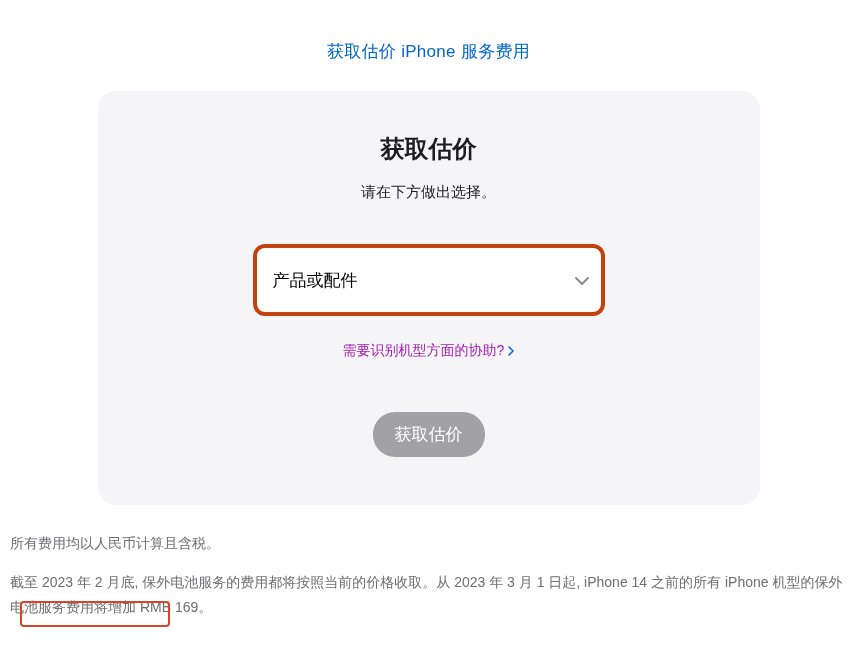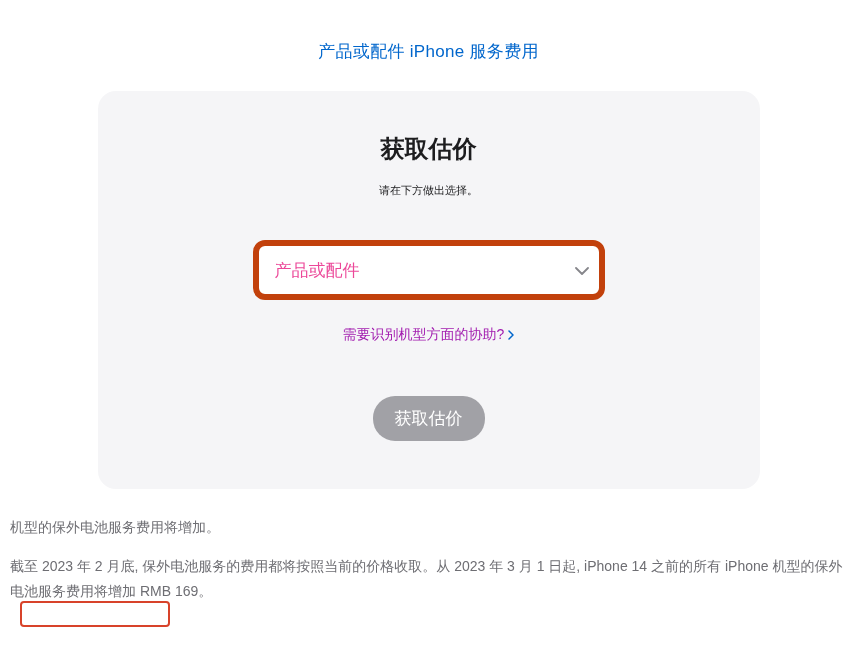--- a/index.html
+++ b/index.html
@@ -36,38 +36,38 @@
       padding: 42px 40px 48px 40px;
       text-align: center;
     }
     .card-title {
       font-size: 24px;
       font-weight: 600;
       color: #1d1d1f;
       margin-bottom: 18px;
     }
     .card-subtitle {
-      font-size: 11px;
+      font-size: 15px;
       color: #1d1d1f;
       margin-bottom: 42px;
     }
     .select-wrapper {
       width: 352px;
       margin: 0 auto 16px auto;
       position: relative;
     }
     .select-box {
       width: 100%;
-      height: 60px;
+      height: 72px;
       background: #fff;
-      border: 6px solid #c2410c;
+      border: 4px solid #c2410c;
       border-radius: 12px;
       padding: 0 42px 0 16px;
       font-size: 17px;
-      color: #ec4899;
+      color: #000000;
       text-align: left;
       cursor: pointer;
       display: flex;
       align-items: center;
     }
     .chevron {
       position: absolute;
       right: 16px;
       top: 50%;
       transform: translateY(-50%);
@@ -128,21 +128,21 @@
       border: 2px solid #d8432a;
       border-radius: 4px;
       pointer-events: none;
     }
   </style>
 </head>
 <body>
 
 <div class="container">
   <div class="top-link">
-    <a href="#">产品或配件 iPhone 服务费用</a>
+    <a href="#">获取估价 iPhone 服务费用</a>
   </div>
 
   <div class="estimate-card">
     <div class="card-title">获取估价</div>
     <div class="card-subtitle">请在下方做出选择。</div>
 
     <div class="select-wrapper">
       <div class="select-box">
         <span>产品或配件</span>
       </div>
@@ -161,17 +161,17 @@
             <polyline points="1,1 5,5 1,9" stroke-width="1.5" stroke-linecap="round" stroke-linejoin="round"></polyline>
           </svg>
       </span>
     </a>
 
     <div>
       <button class="estimate-btn">获取估价</button>
     </div>
   </div>
 
-  <div class="footer-text">机型的保外电池服务费用将增加。</div>
+  <div class="footer-text">所有费用均以人民币计算且含税。</div>
   <div class="footer-note">截至 2023 年 2 月底, 保外电池服务的费用都将按照当前的价格收取。从 2023 年 3 月 1 日起, iPhone 14 之前的所有 iPhone 机型的保外电池服务费用将增加 RMB 169。</div>
 </div>
 
 <div class="hl"></div>
 
 </body></html>

